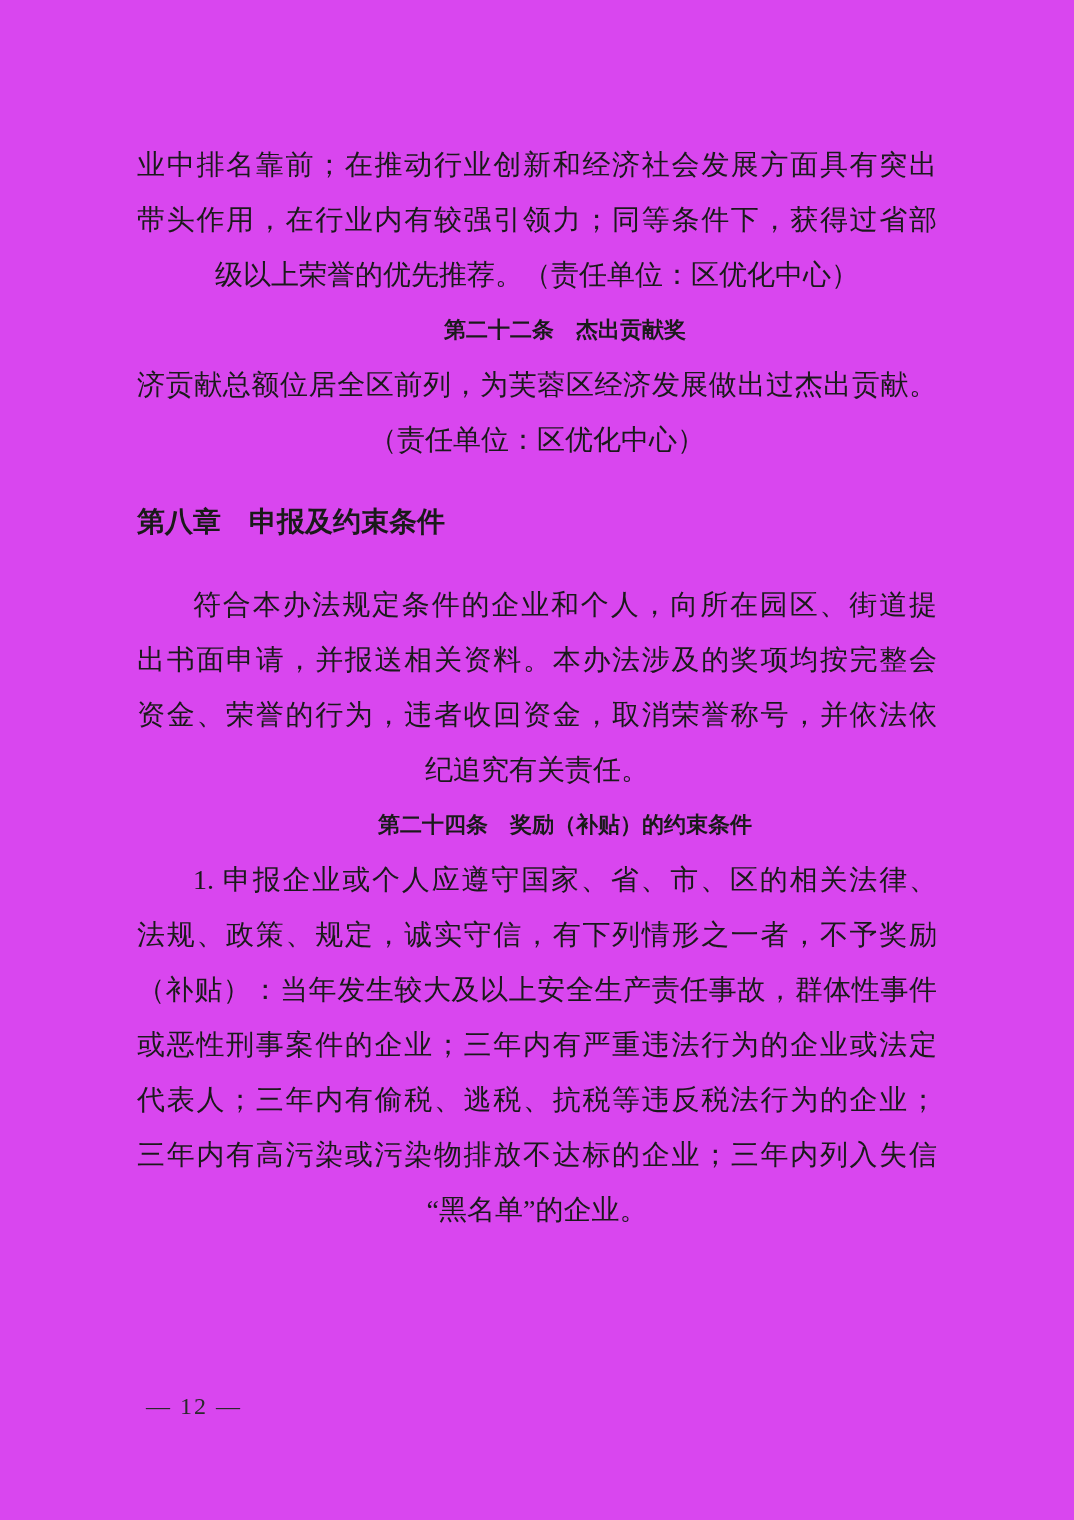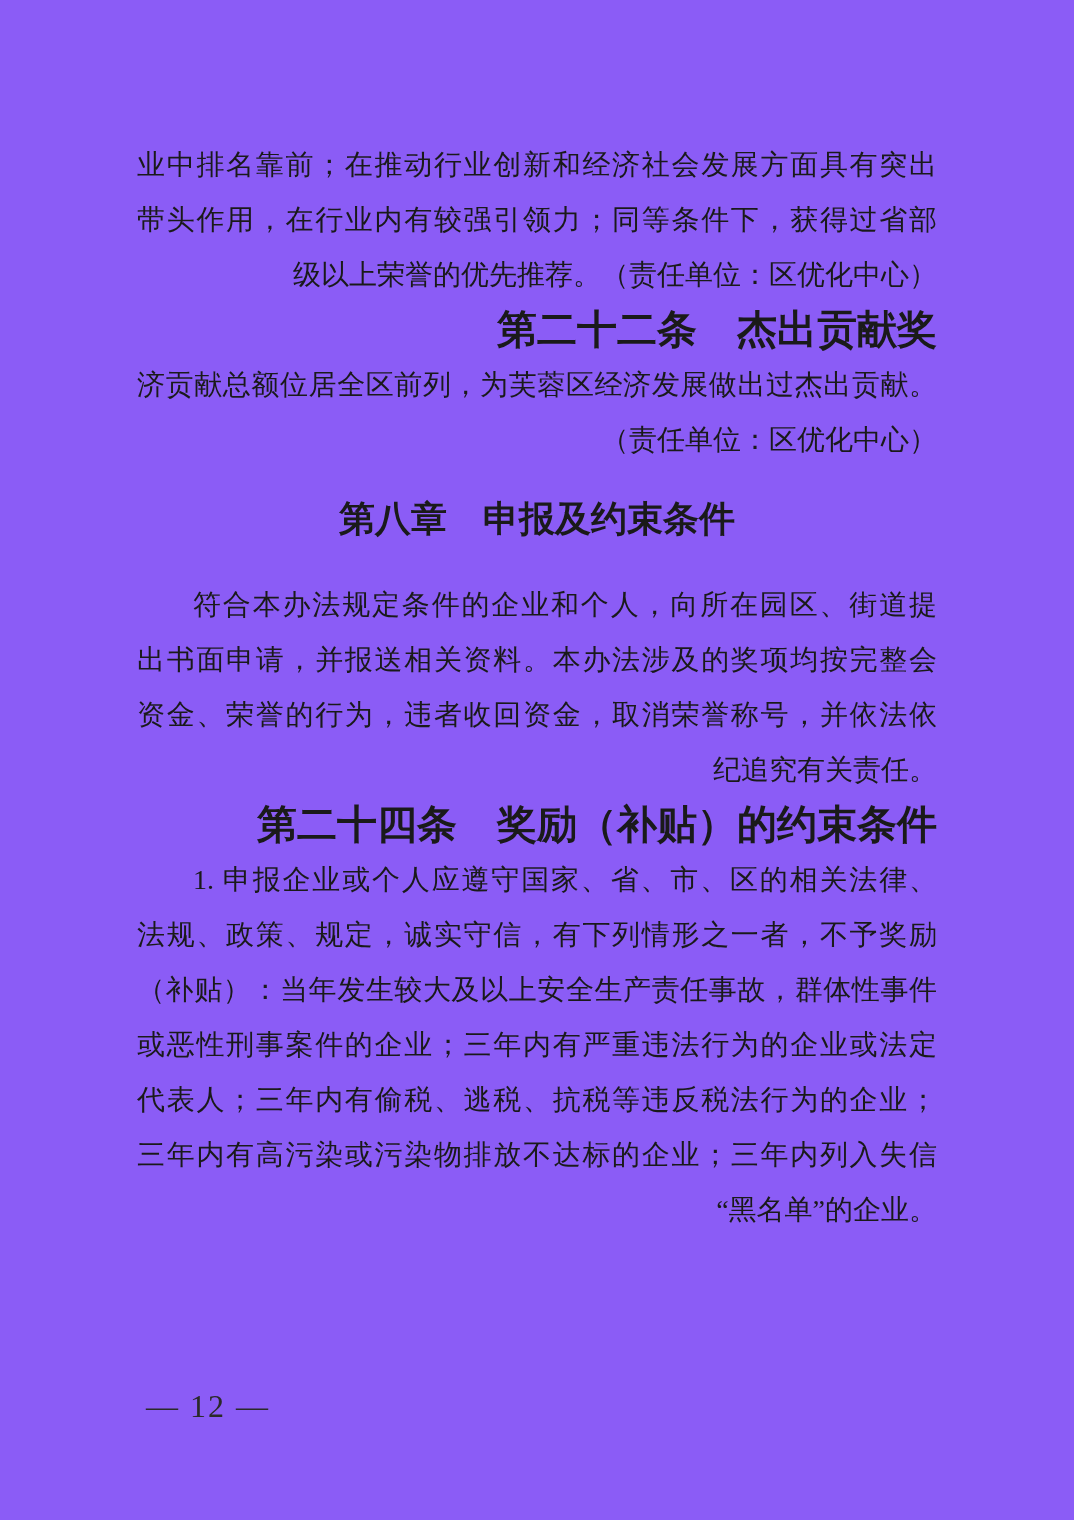--- a/index.html
+++ b/index.html
@@ -1,56 +1,56 @@
 <!DOCTYPE html>
 <html><head>
 <meta charset="utf-8">
 <style>
   html,body { margin:0; padding:0; background:#e8e8e8; }
   .page {
     position:relative;
     width:1074px; height:1520px;
     margin:0 auto;
-    background:#8b5cf6;
+    background:#d946ef;
     font-family:"Liberation Serif", serif;
     color:#1a1a1a;
     overflow:hidden;
   }
   .content {
     position:absolute;
     left:137px; top:137px;
     width:800px;
   }
   .ln {
     font-size:28px;
     line-height:55px;
     min-height:55px;
-    text-align:right;
+    text-align:center;
   }
   .jf {              
     text-align:justify;
     text-align-last:justify;
   }
   .ind { text-indent:56px; }   
   .hd {              
     font-weight:bold;
-    font-size:40px;
+    font-size:22px;
     font-family:Liberation Serif, serif;
   }
   .chap {            
     font-weight:bold;
-    font-size:36px;
-    text-align:center;
-    font-family:Liberation Mono, monospace;
+    font-size:28px;
+    text-align:left;
+    font-family:Liberation Serif, serif;
     margin:27px 0 28px 0;
   }
   .pagefooter {
     position:absolute;
     left:146px; top:1390px;
-    font-size:32px;
+    font-size:24px;
     line-height:32px;
     letter-spacing:2px;
     color:#2a2a2a;
   }
 </style>
 </head>
 <body>
 
 <div class="page">
   <div class="content">

